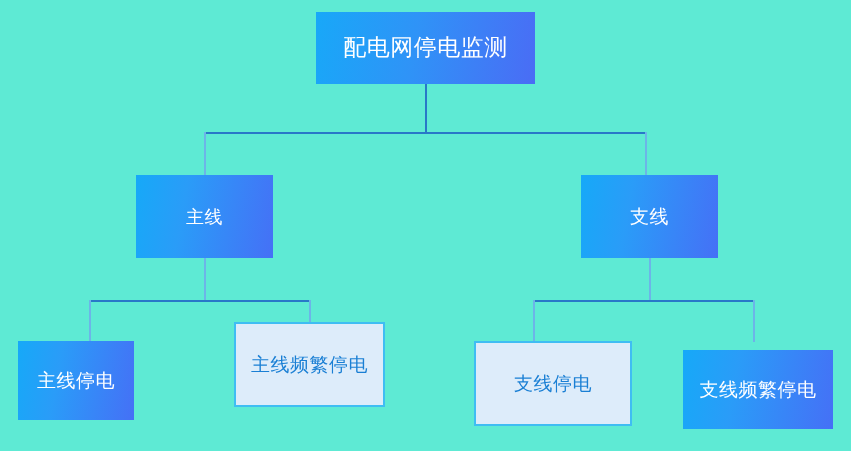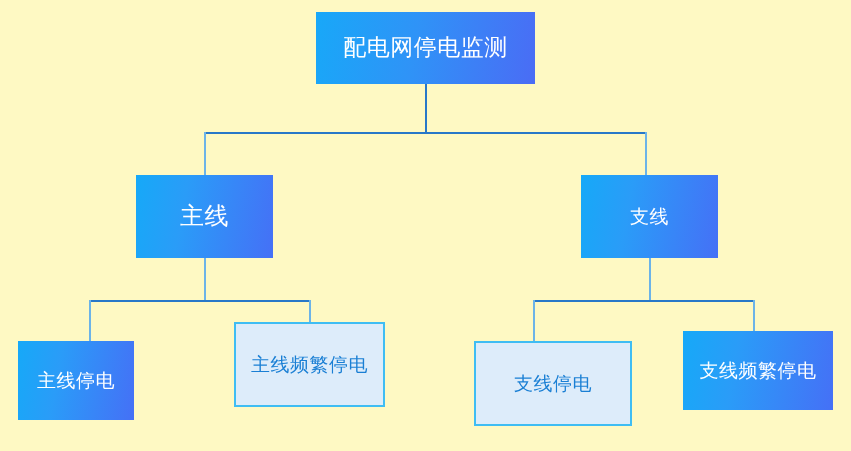--- a/index.html
+++ b/index.html
@@ -4,21 +4,21 @@
 <style>
   html, body {
     margin: 0;
     padding: 0;
     background: #ffffff;
   }
   #canvas {
     position: relative;
     width: 851px;
     height: 451px;
-    background: #fef9c3;
+    background: #5eead4;
     overflow: hidden;
     font-family: "DejaVu Sans", "Liberation Sans", sans-serif;
   }
 
   
   .conn {
     position: absolute;
     background: #2878c8;
   }
   .conn.v { width: 2px; }
@@ -48,27 +48,27 @@
     color: #ffffff;
   }
   
   .node.outlined {
     background: #ddecfa;
     border: 2px solid #3fbdf3;
     color: #1a7fd4;
   }
 
   #root-node      { left: 316px; top: 12px;  width: 219px; height: 72px;  font-size: 23px; }
-  #node-main      { left: 136px; top: 175px; width: 137px; height: 83px;  font-size: 24px; }
+  #node-main      { left: 136px; top: 175px; width: 137px; height: 83px;  font-size: 18px; }
   #node-branch    { left: 581px; top: 175px; width: 137px; height: 83px;  font-size: 19px; text-align: center; }
 
   #leaf-main-outage       { left: 18px;  top: 341px; width: 116px; height: 79px; font-size: 19px; }
   #leaf-main-frequent     { left: 234px; top: 322px; width: 151px; height: 85px; font-size: 19px; }
   #leaf-branch-outage     { left: 474px; top: 341px; width: 158px; height: 85px; font-size: 19px; }
-  #leaf-branch-frequent   { left: 683px; top: 331px; width: 150px; height: 79px; font-size: 19px; }
+  #leaf-branch-frequent   { left: 683px; top: 350px; width: 150px; height: 79px; font-size: 19px; }
 </style>
 </head>
 <body>
 
 <div id="canvas">
 
   <div class="conn v" style="left:425px; top:84px; height:49px;"></div>
   <div class="conn h" style="left:204px; top:132px; width:443px;"></div>
   <div class="conn v light" style="left:204px; top:132px; height:44px;"></div>
   <div class="conn v light" style="left:645px; top:132px; height:44px;"></div>

